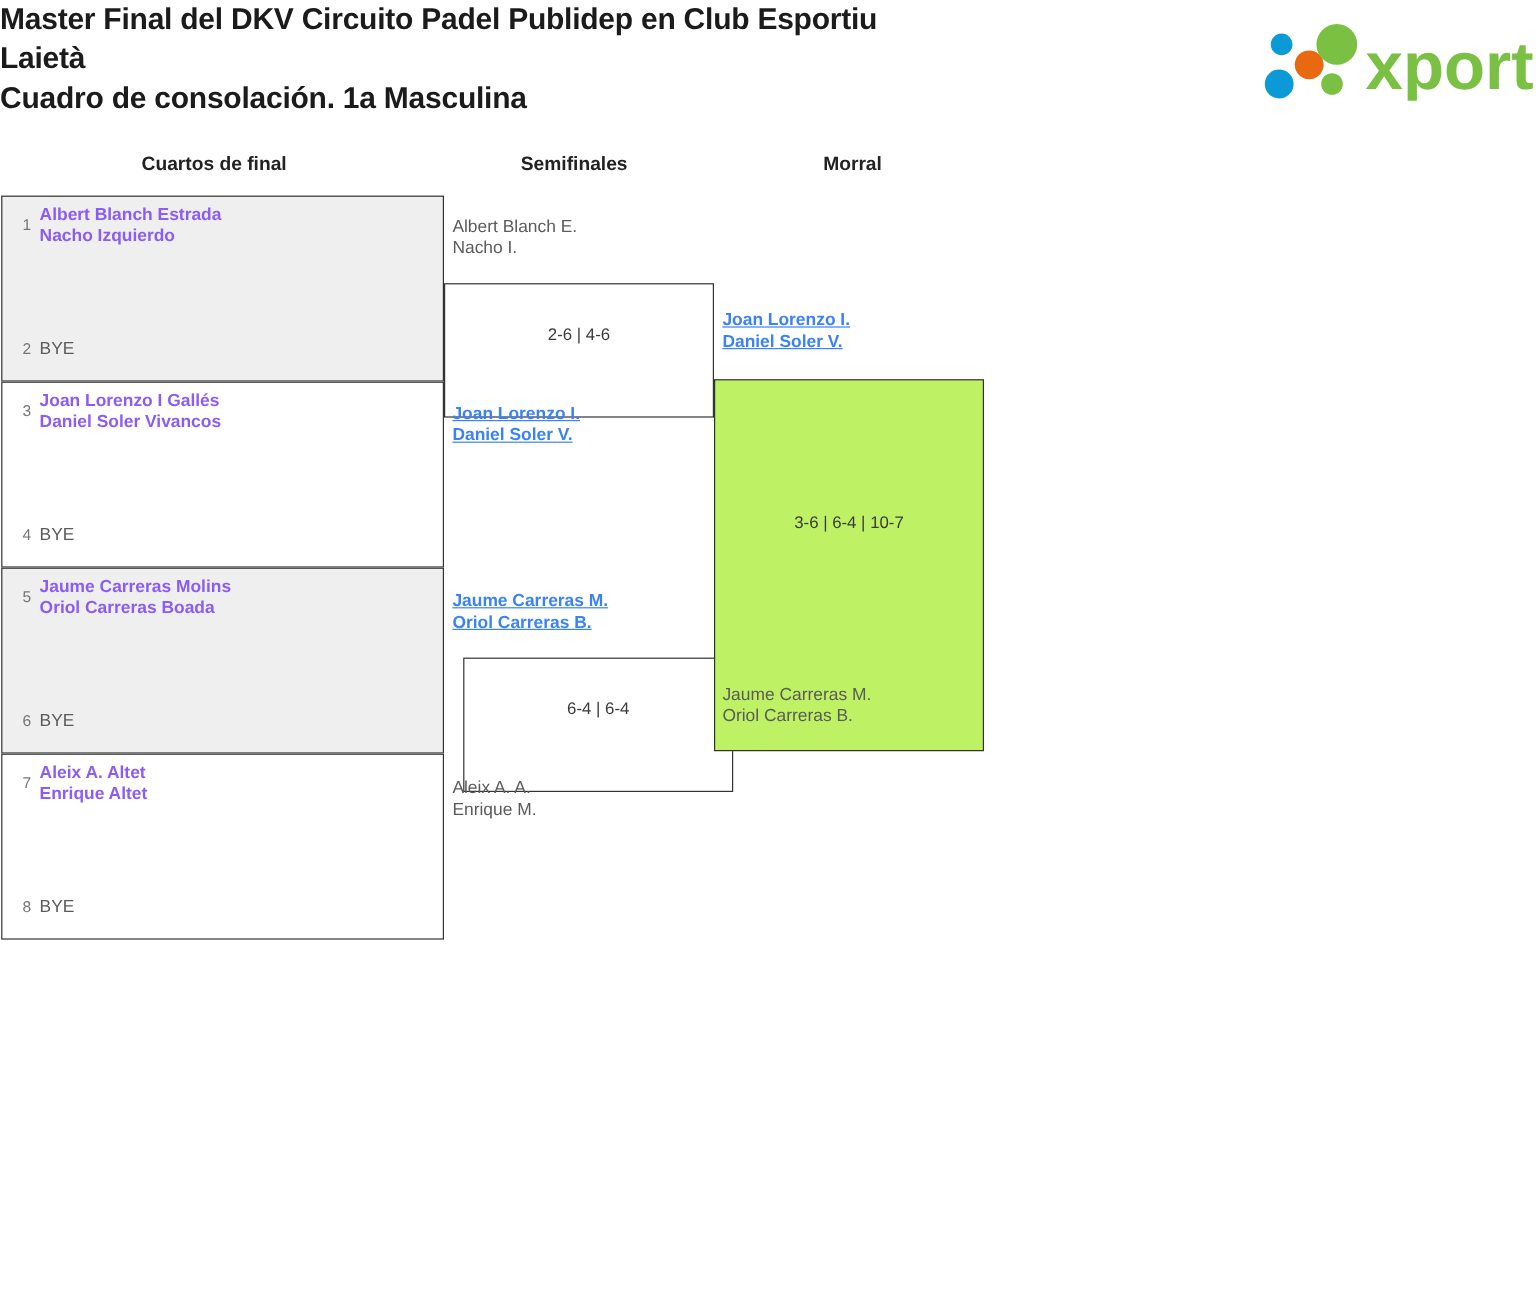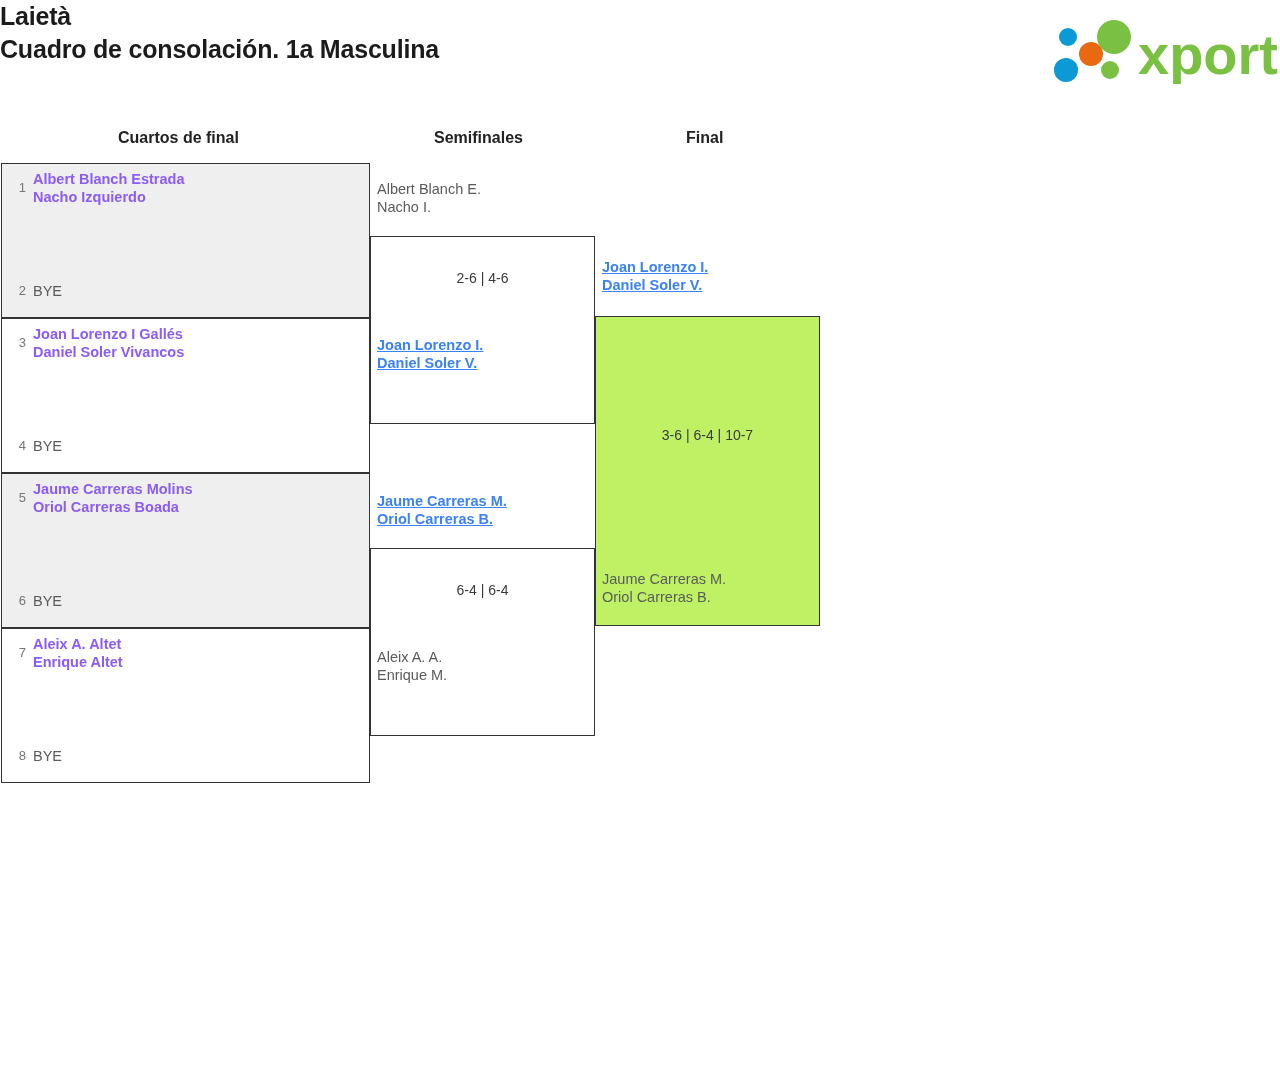--- a/index.html
+++ b/index.html
@@ -98,27 +98,27 @@
     font-size: 14.5px;
     color: #5b5b5b;
     line-height: 18px;
   }
 
   
   .sf-box {
     position: absolute;
     left: 370px;
     width: 225px;
-    height: 188px;
+    height: 112px;
     border: 1px solid #333333;
     background: #ffffff;
     padding-left: 19px;
   }
   .sf-box.s1 { top: 236px; }
-  .sf-box.s2 { top: 548px; }
+  .sf-box.s2 { top: 548px; margin-left: 16px; }
 
   .sf-score, .fn-score {
     position: absolute;
     left: 0; right: 0;
     text-align: center;
     font-size: 14px;
     color: #3a3a3a;
   }
   .sf-score { top: 33px; }
 
@@ -151,40 +151,41 @@
   
   .lb-fn-top  { left: 602px; top: 258px; }
   .lb-fn-bot  { left: 602px; top: 570px; }
 </style>
 </head>
 <body>
 
 <div class="page">
 
   <div class="header-title">
+    <span class="line">Master Final del DKV Circuito Padel Publidep en Club Esportiu</span>
     <span class="line">Laietà</span>
     <span class="line">Cuadro de consolación. 1a Masculina</span>
   </div>
 
   <div class="logo">
     <svg width="232" height="66" viewBox="0 0 232 66" xmlns="http://www.w3.org/2000/svg">
       <circle cx="22" cy="19" r="9" fill="#0b9ad6"></circle>
       <circle cx="20" cy="52" r="12" fill="#0b9ad6"></circle>
       <circle cx="45" cy="36" r="12" fill="#e8690f"></circle>
       <circle cx="68" cy="19" r="17" fill="#7ac143"></circle>
       <circle cx="64" cy="52" r="9" fill="#7ac143"></circle>
       <g fill="#7ac143" font-family="Liberation Sans, sans-serif" font-size="56" font-weight="bold">
         <text x="92" y="56">xporty</text>
       </g>
     </svg>
   </div>
 
   <div class="round-head r1">Cuartos de final</div>
   <div class="round-head r2">Semifinales</div>
-  <div class="round-head r3">Final</div>
+  <div class="round-head r3">Morral</div>
 
   <div class="bracket">
 
     <div class="qf-box shaded b1">
       <div class="qf-entry top">
         <span class="seed">1</span>
         <span class="names">
           <span class="nm">Albert Blanch Estrada</span>
           <span class="nm">Nacho Izquierdo</span>
         </span>

